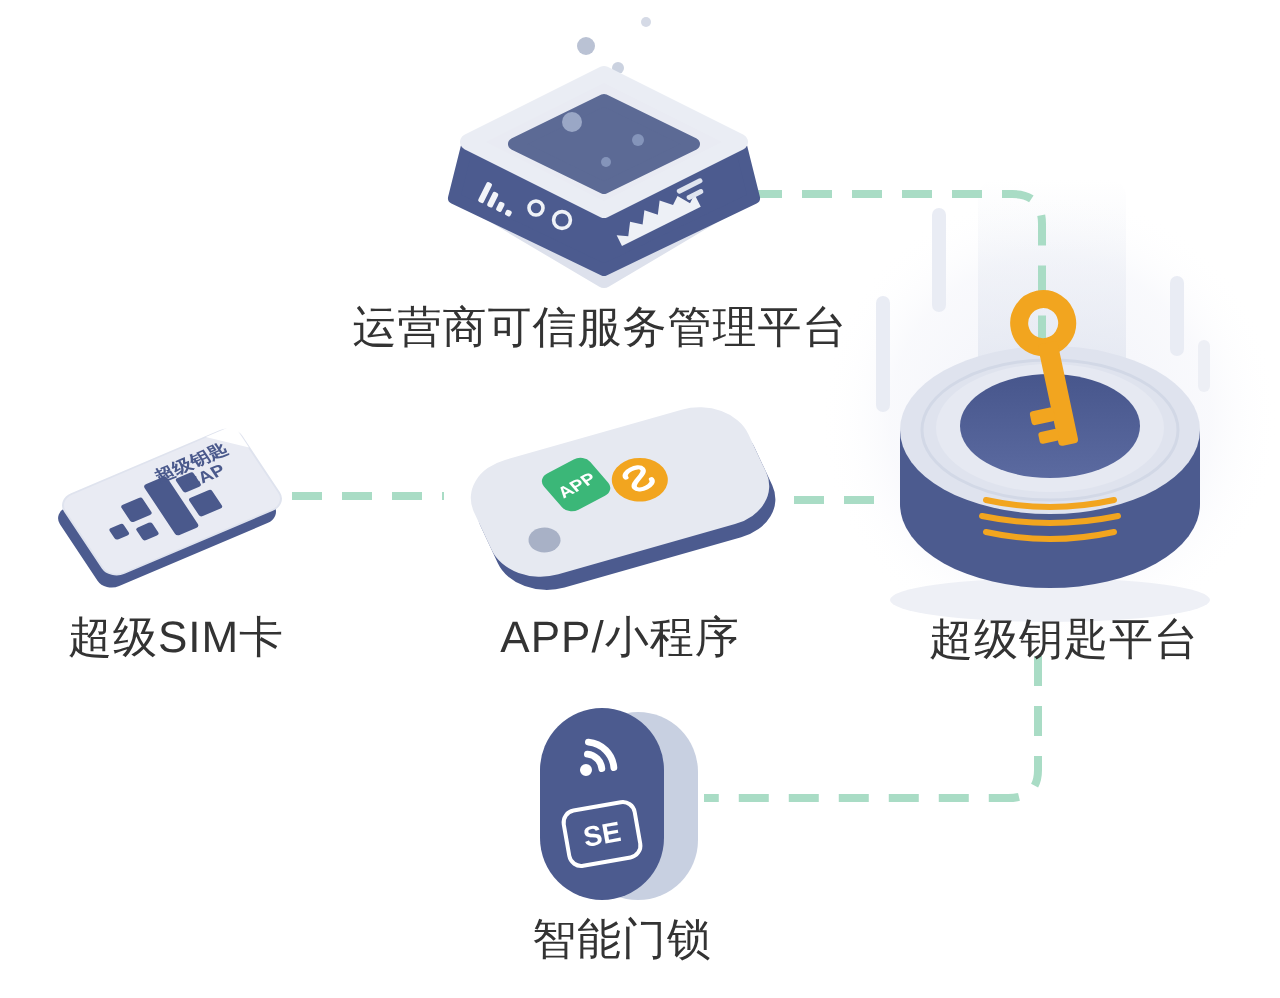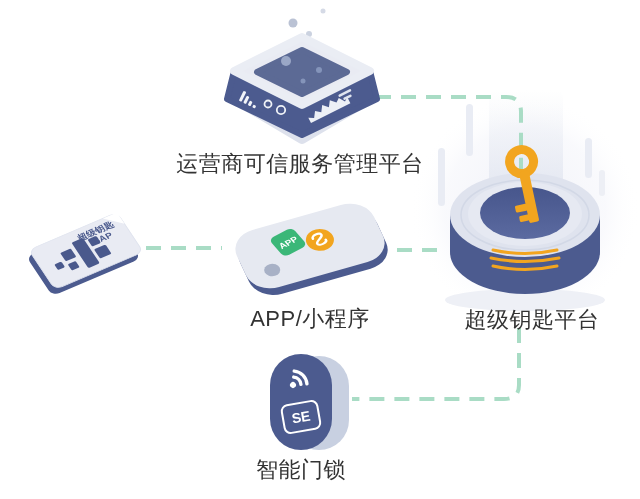--- a/index.html
+++ b/index.html
@@ -159,17 +159,18 @@
       <path d="M10.7,-9 A14,14 0 0 1 10.7,9" fill="none" stroke="#FFFFFF" stroke-width="3.4" stroke-linecap="round"></path>
     </g>
     <g transform="translate(301,417) rotate(-10)">
       <rect x="-18" y="-14" width="36" height="28" rx="6" fill="none" stroke="#FFFFFF" stroke-width="2"></rect>
       <text x="0" y="5" font-size="14" text-anchor="middle" class="svg-badge-text">SE</text>
     </g>
   </g>
 </svg>
 
 <div class="node-label" style="left:300px;top:149px;">运营商可信服务管理平台</div>
+<div class="node-label" style="left:88px;top:304px;">超级SIM卡</div>
 <div class="node-label" style="left:310px;top:304px;">APP/小程序</div>
 <div class="node-label" style="left:532px;top:305px;">超级钥匙平台</div>
-<div class="node-label" style="left:301px;top:455px;">智能门锁</div>
+<div class="node-label" style="left:311px;top:455px;">智能门锁</div>
 
 </div>
 
 </body></html>

